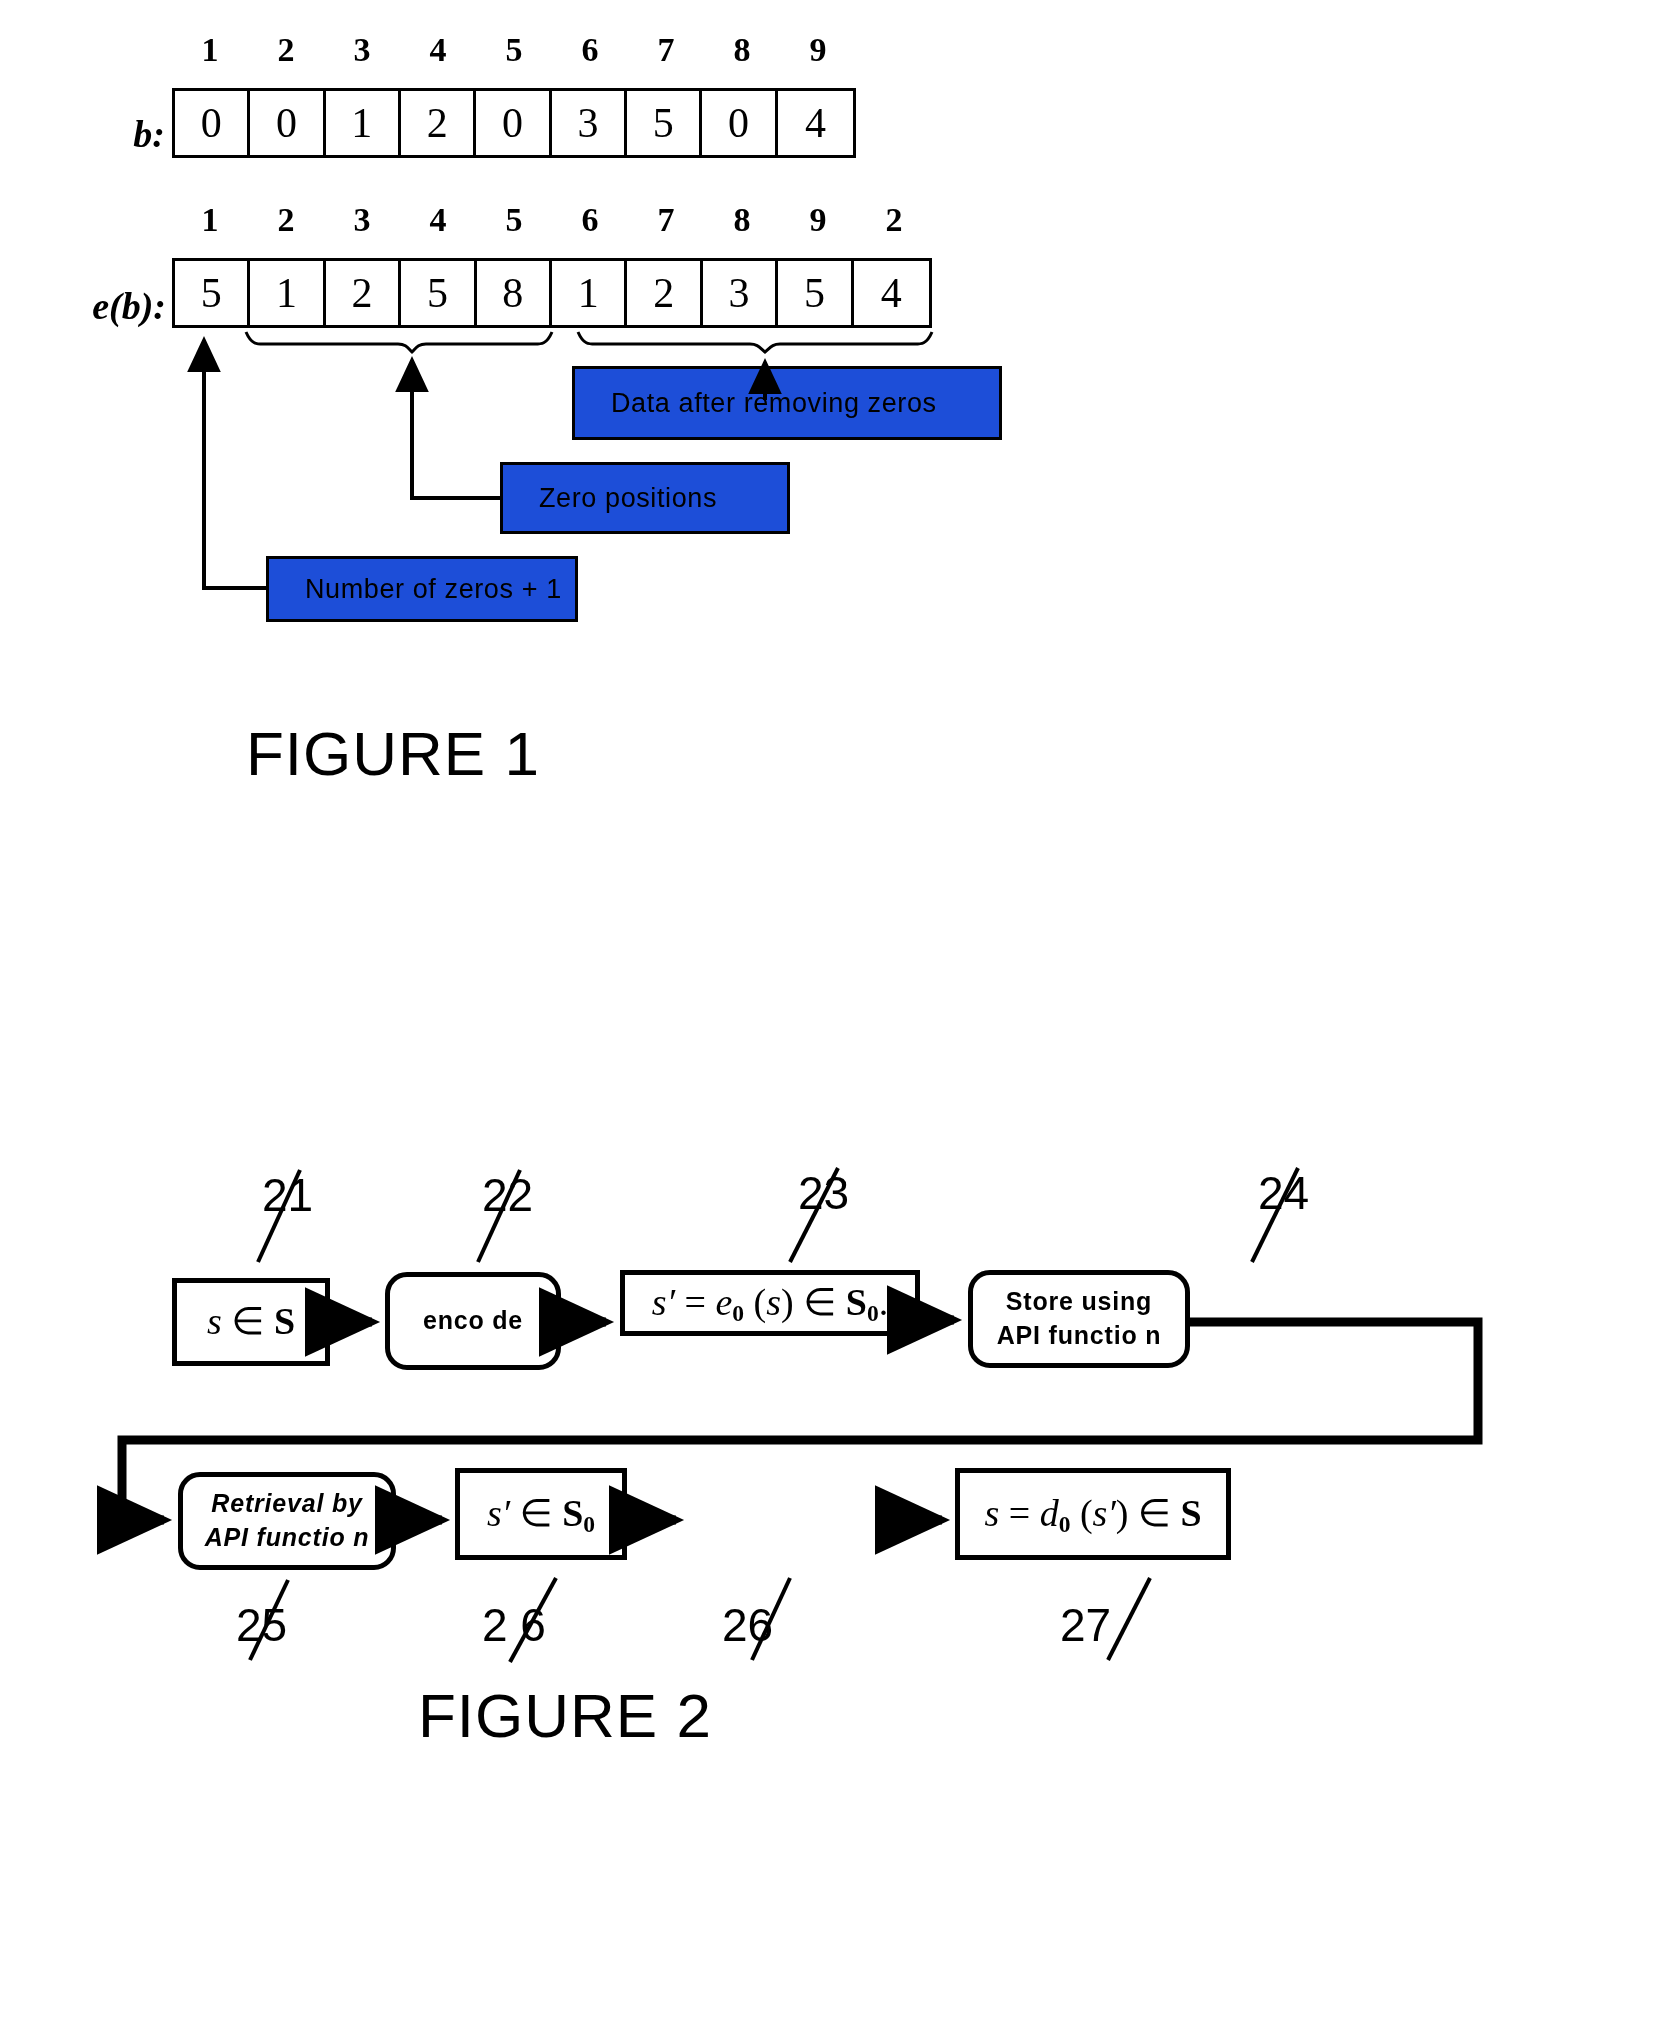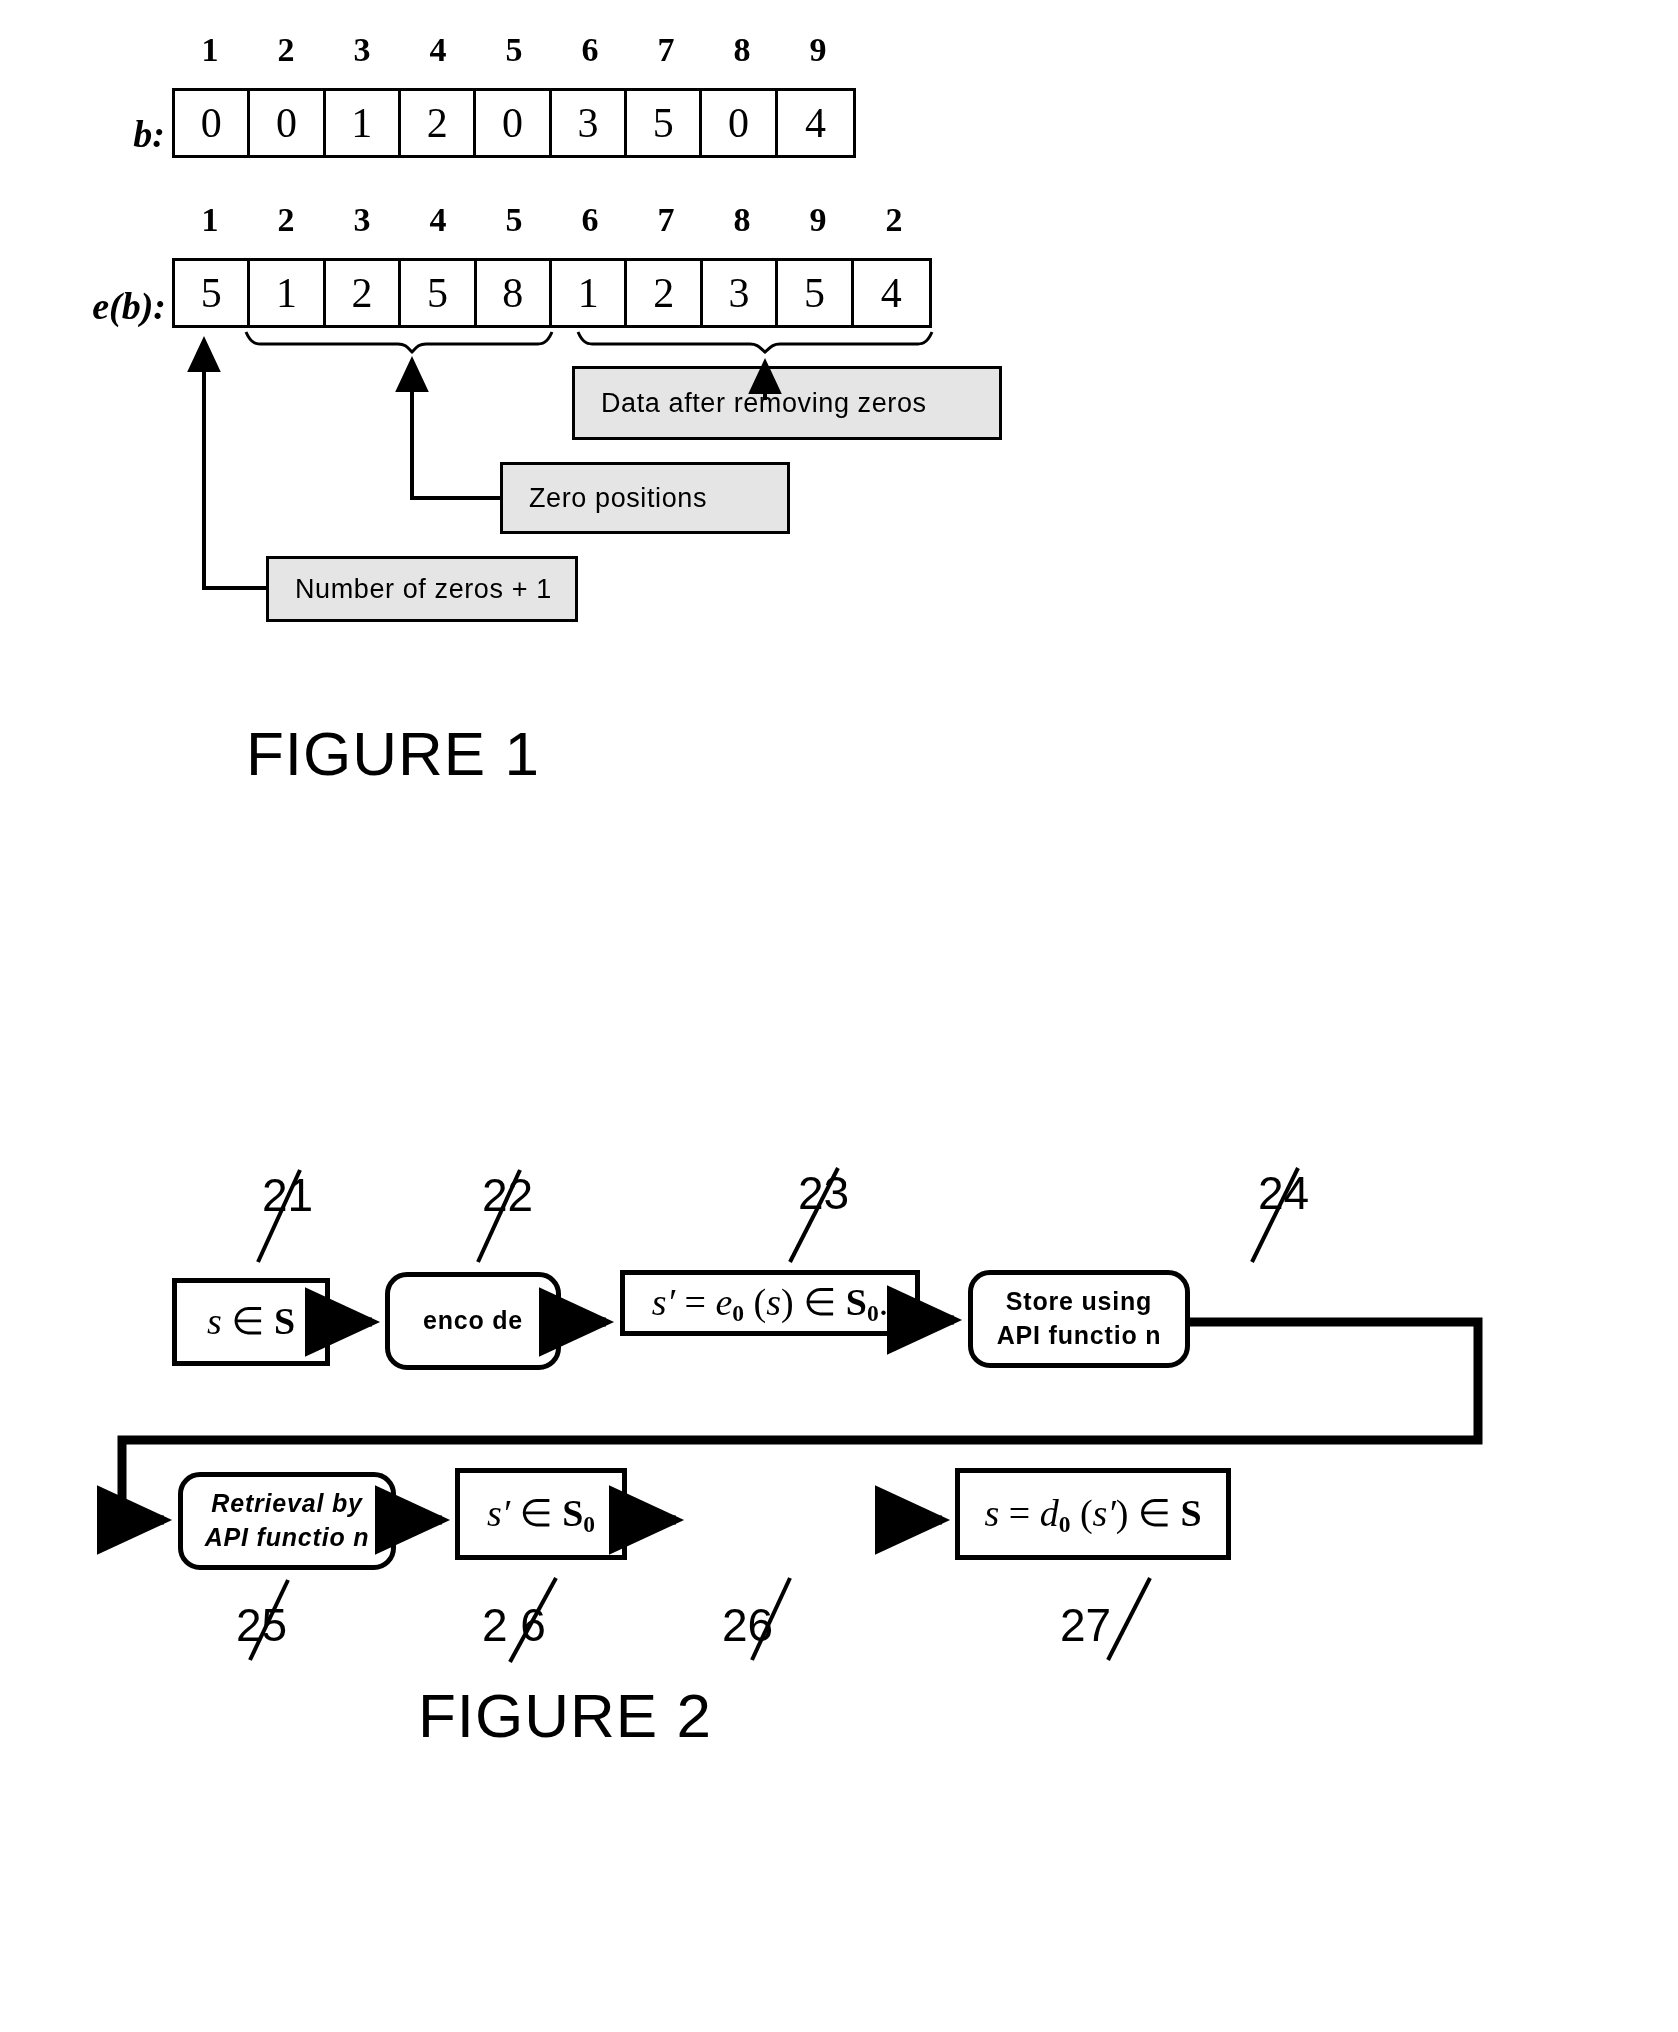--- a/index.html
+++ b/index.html
@@ -71,24 +71,24 @@
     justify-content: center;
     background: #fff;
   }
   .cell:last-child { border-right: none; }
 
   
   .callout {
     position: absolute;
     border: 3px solid #000;
     box-sizing: border-box;
-    background: #e5e5e5;
+    background: #1d4ed8;
     display: flex;
     align-items: center;
-    padding-left: 26px;
+    padding-left: 36px;
     font-family: "Liberation Sans", sans-serif;
     font-size: 27px;
     letter-spacing: 0.6px;
     color: #000;
   }
 
   .fig-caption {
     position: absolute;
     font-family: "Liberation Sans", sans-serif;
     font-size: 62px;

